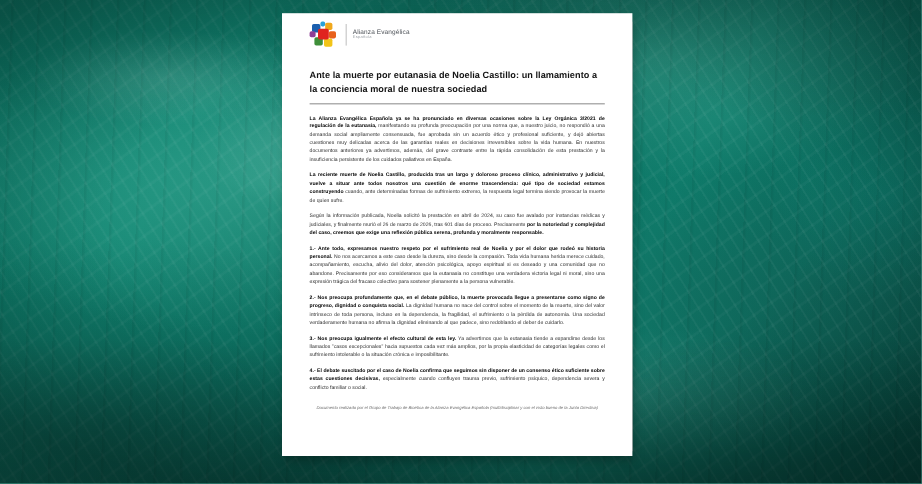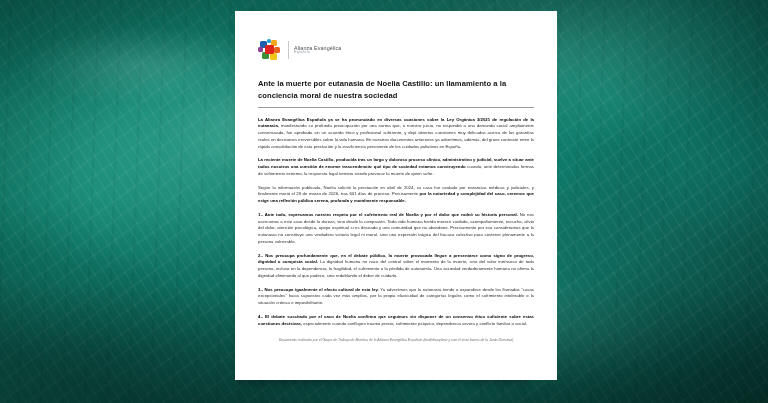--- a/index.html
+++ b/index.html
@@ -65,24 +65,24 @@
   #paper-shadow {
     position: absolute;
     left: 239px; top: 15px;
     width: 288px; height: 368px;
     background: rgba(0,0,0,0.34);
     filter: blur(5px);
   }
   #paper {
     position: absolute;
     left: 235px; top: 11px;
-    width: 322px; height: 369px;
+    width: 292px; height: 369px;
     background: #ffffff;
     overflow: hidden;
-    padding: 24px 17px 8px 17px;
+    padding: 3px 17px 8px 17px;
   }
   
   #paper-edge {
     position: absolute;
     left: 521px; top: 18px;
     width: 6px; height: 358px;
     background: linear-gradient(to right, #cfc6c6 0%, #b9aeae 45%, #8d8383 100%);
   }
 
   

